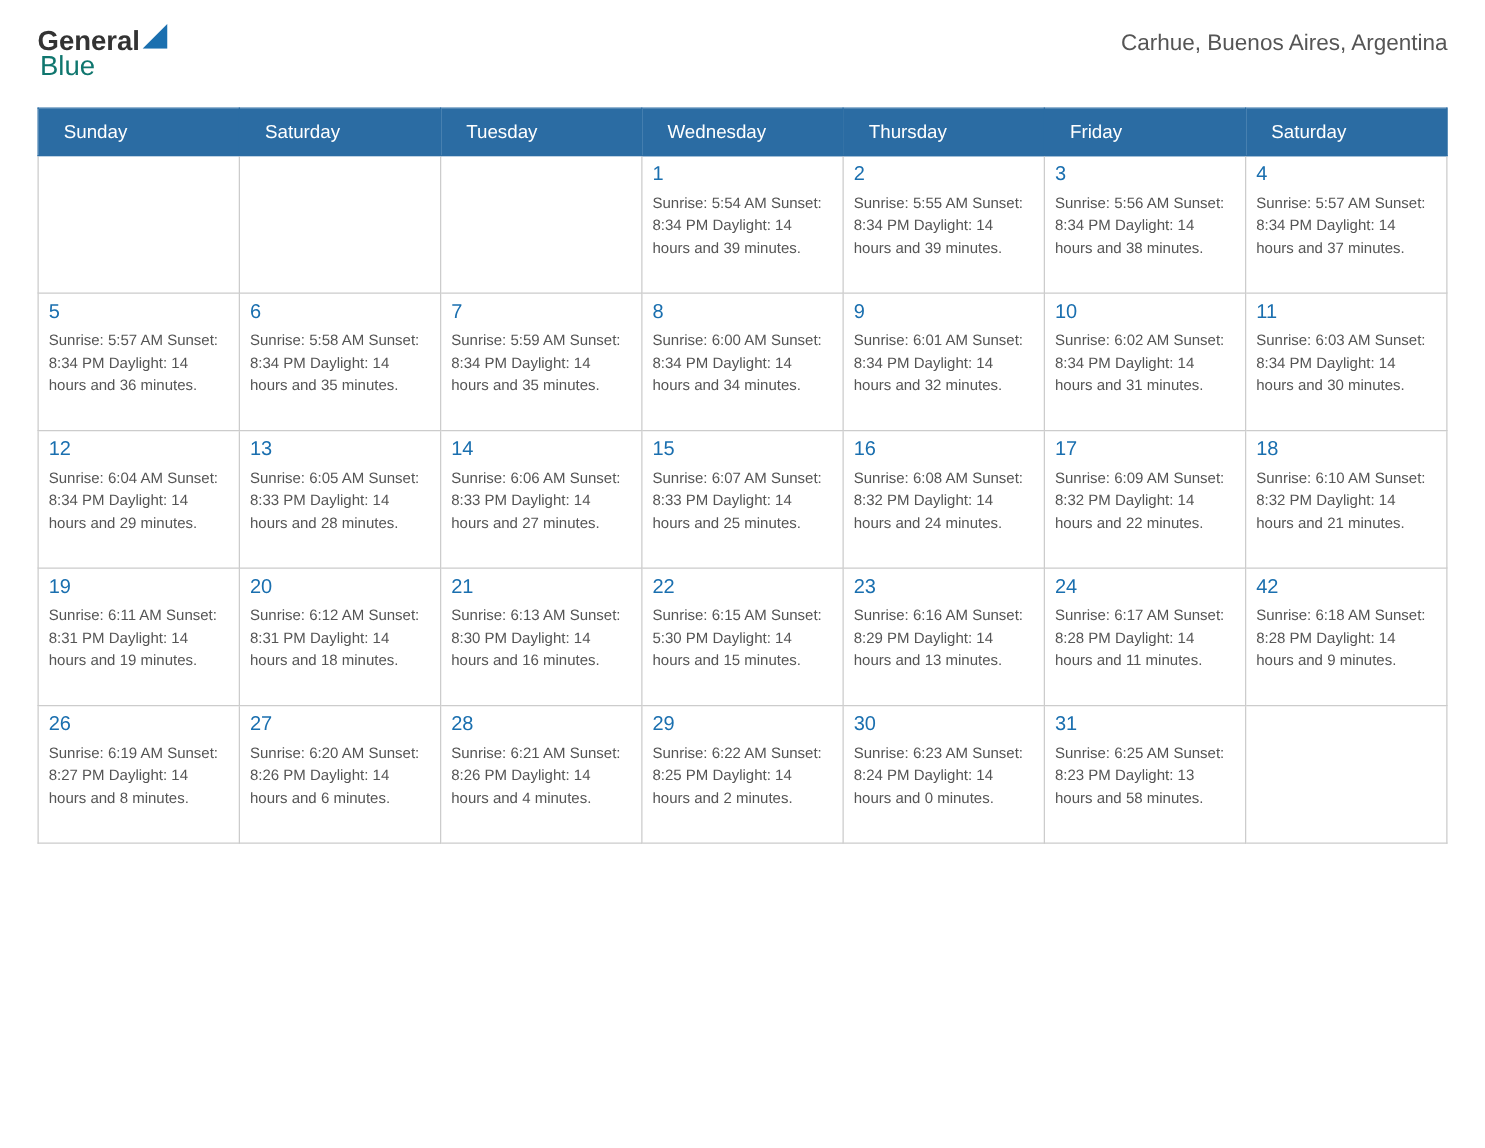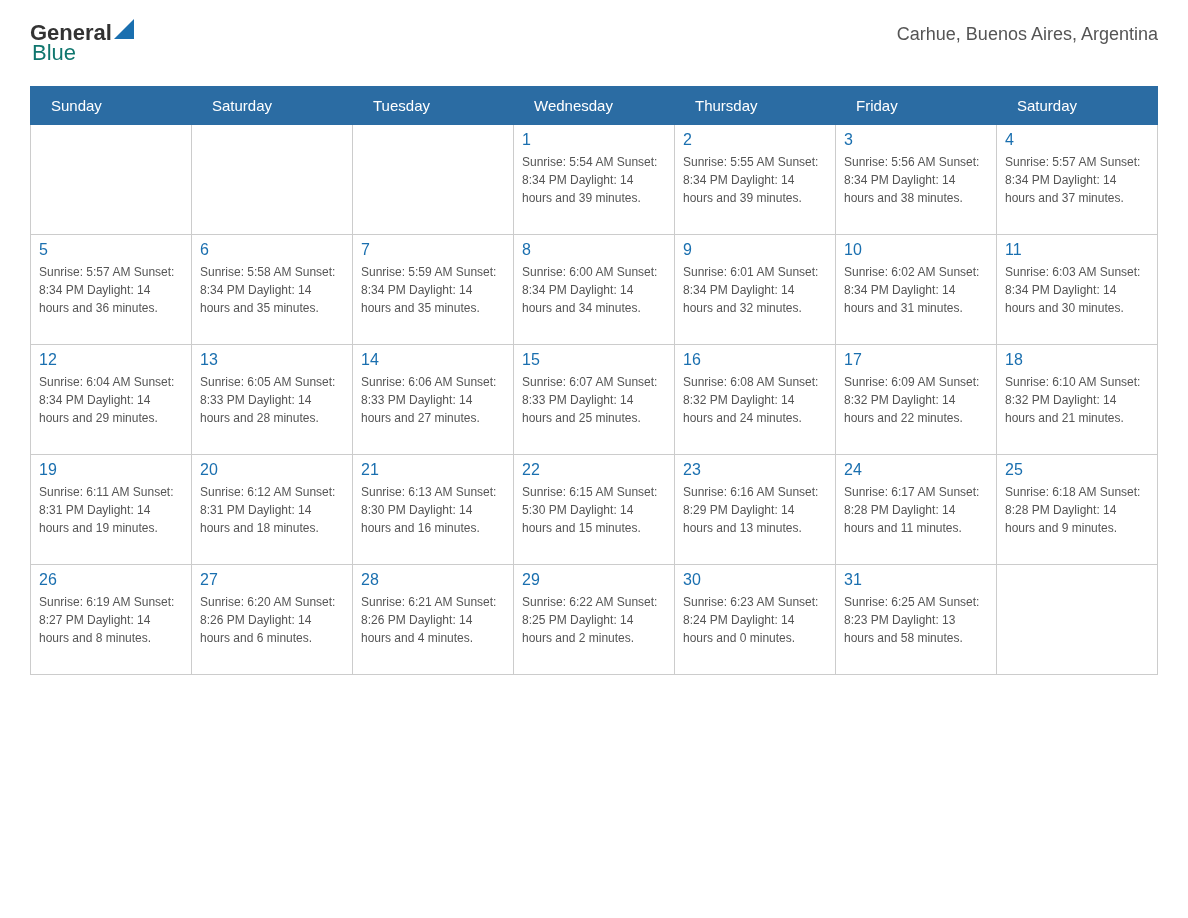--- a/index.html
+++ b/index.html
@@ -296,21 +296,21 @@
 and 13 minutes.</div>
         </td>
         <td>
           <span class="day-number">24</span>
           <div class="day-info">Sunrise: 6:17 AM
 Sunset: 8:28 PM
 Daylight: 14 hours
 and 11 minutes.</div>
         </td>
         <td>
-          <span class="day-number">25</span>
+          <span class="day-number">42</span>
           <div class="day-info">Sunrise: 6:18 AM
 Sunset: 8:28 PM
 Daylight: 14 hours
 and 9 minutes.</div>
         </td>
       </tr>
       <tr class="row-divider">
         <td>
           <span class="day-number">26</span>
           <div class="day-info">Sunrise: 6:19 AM

